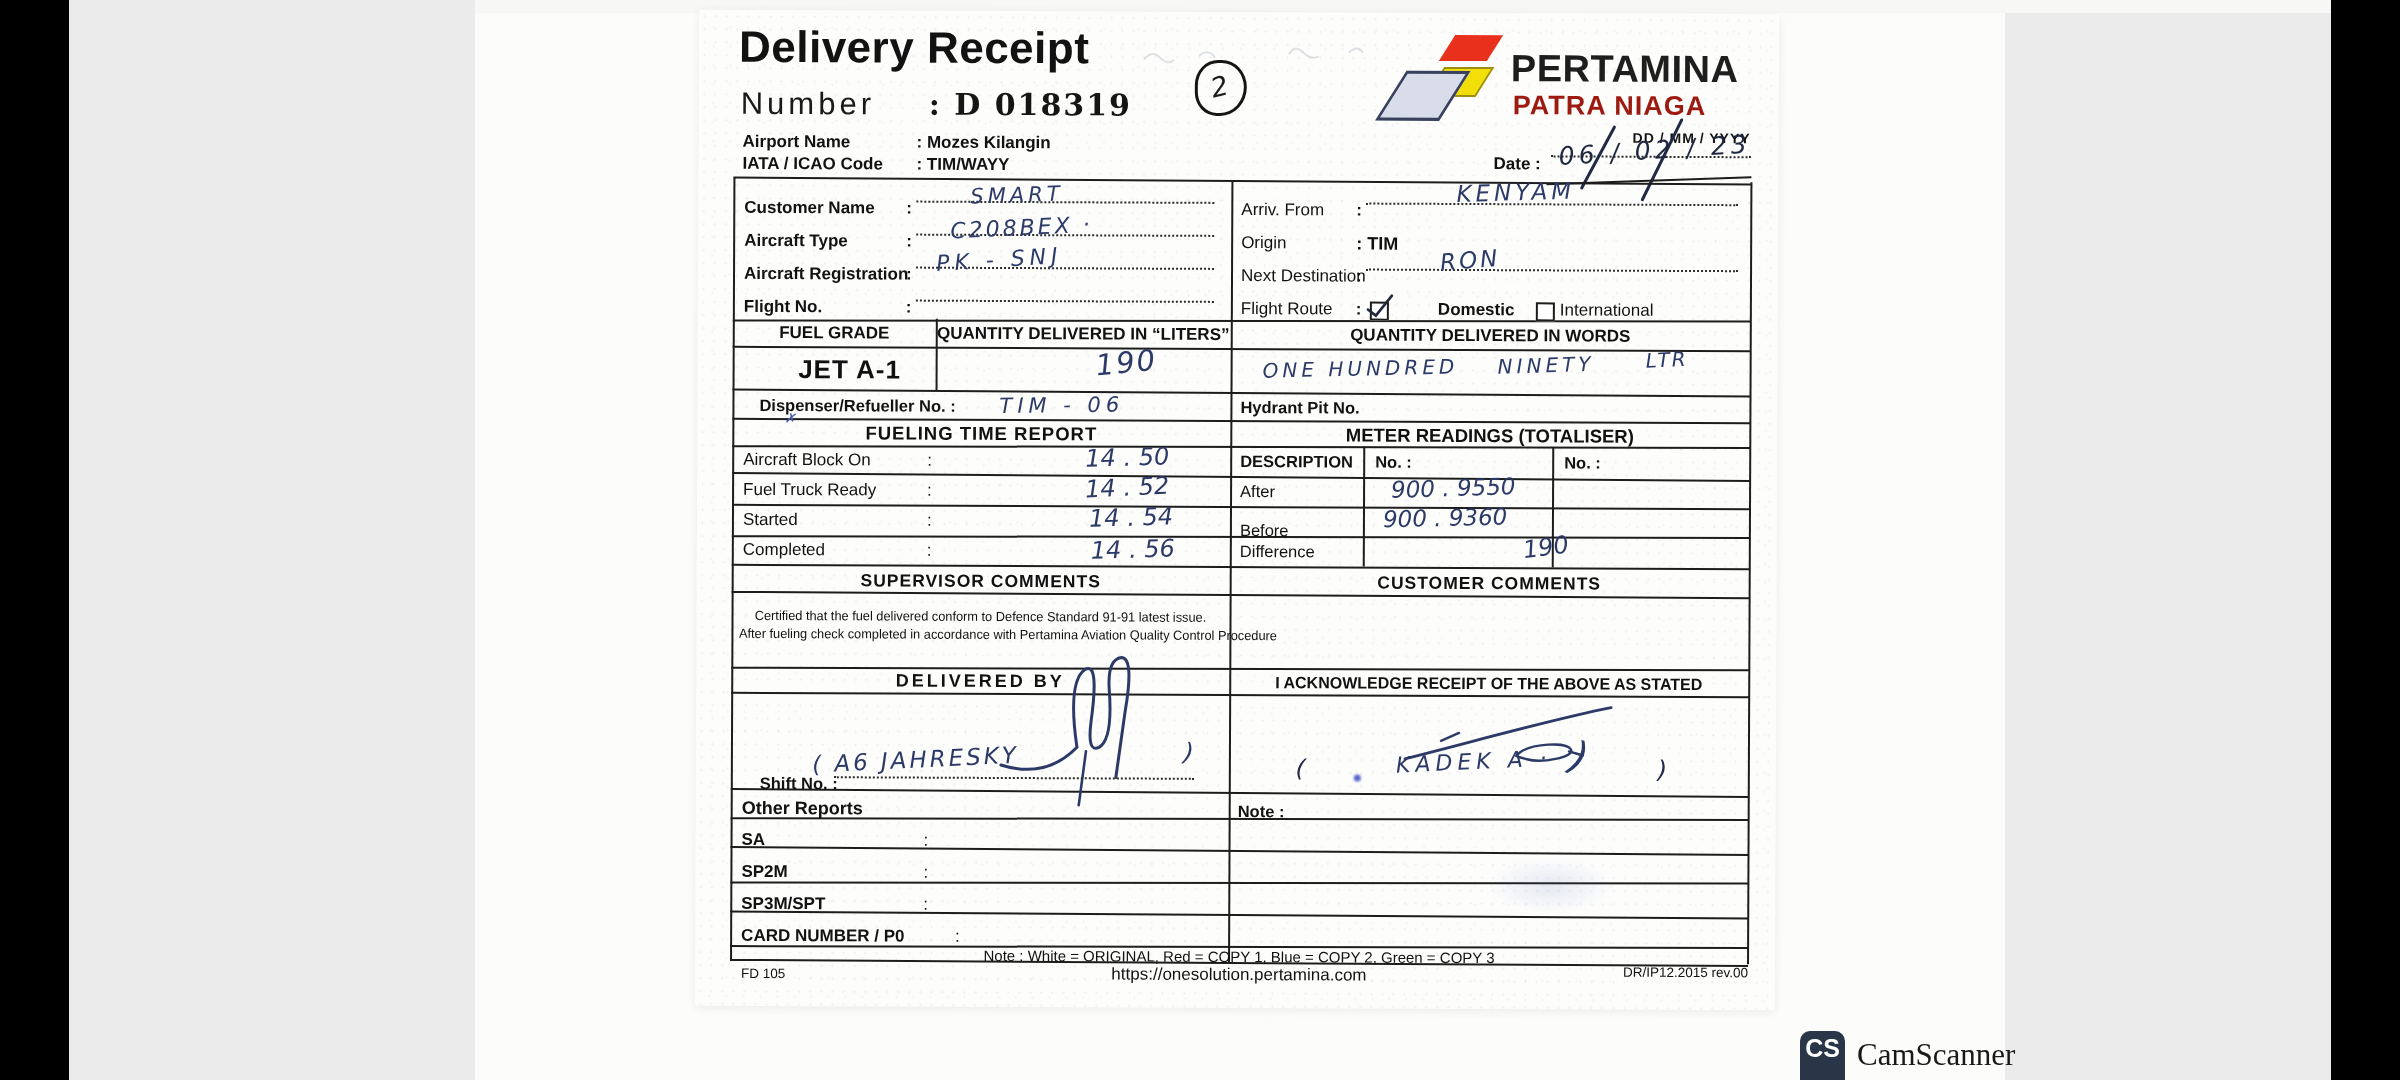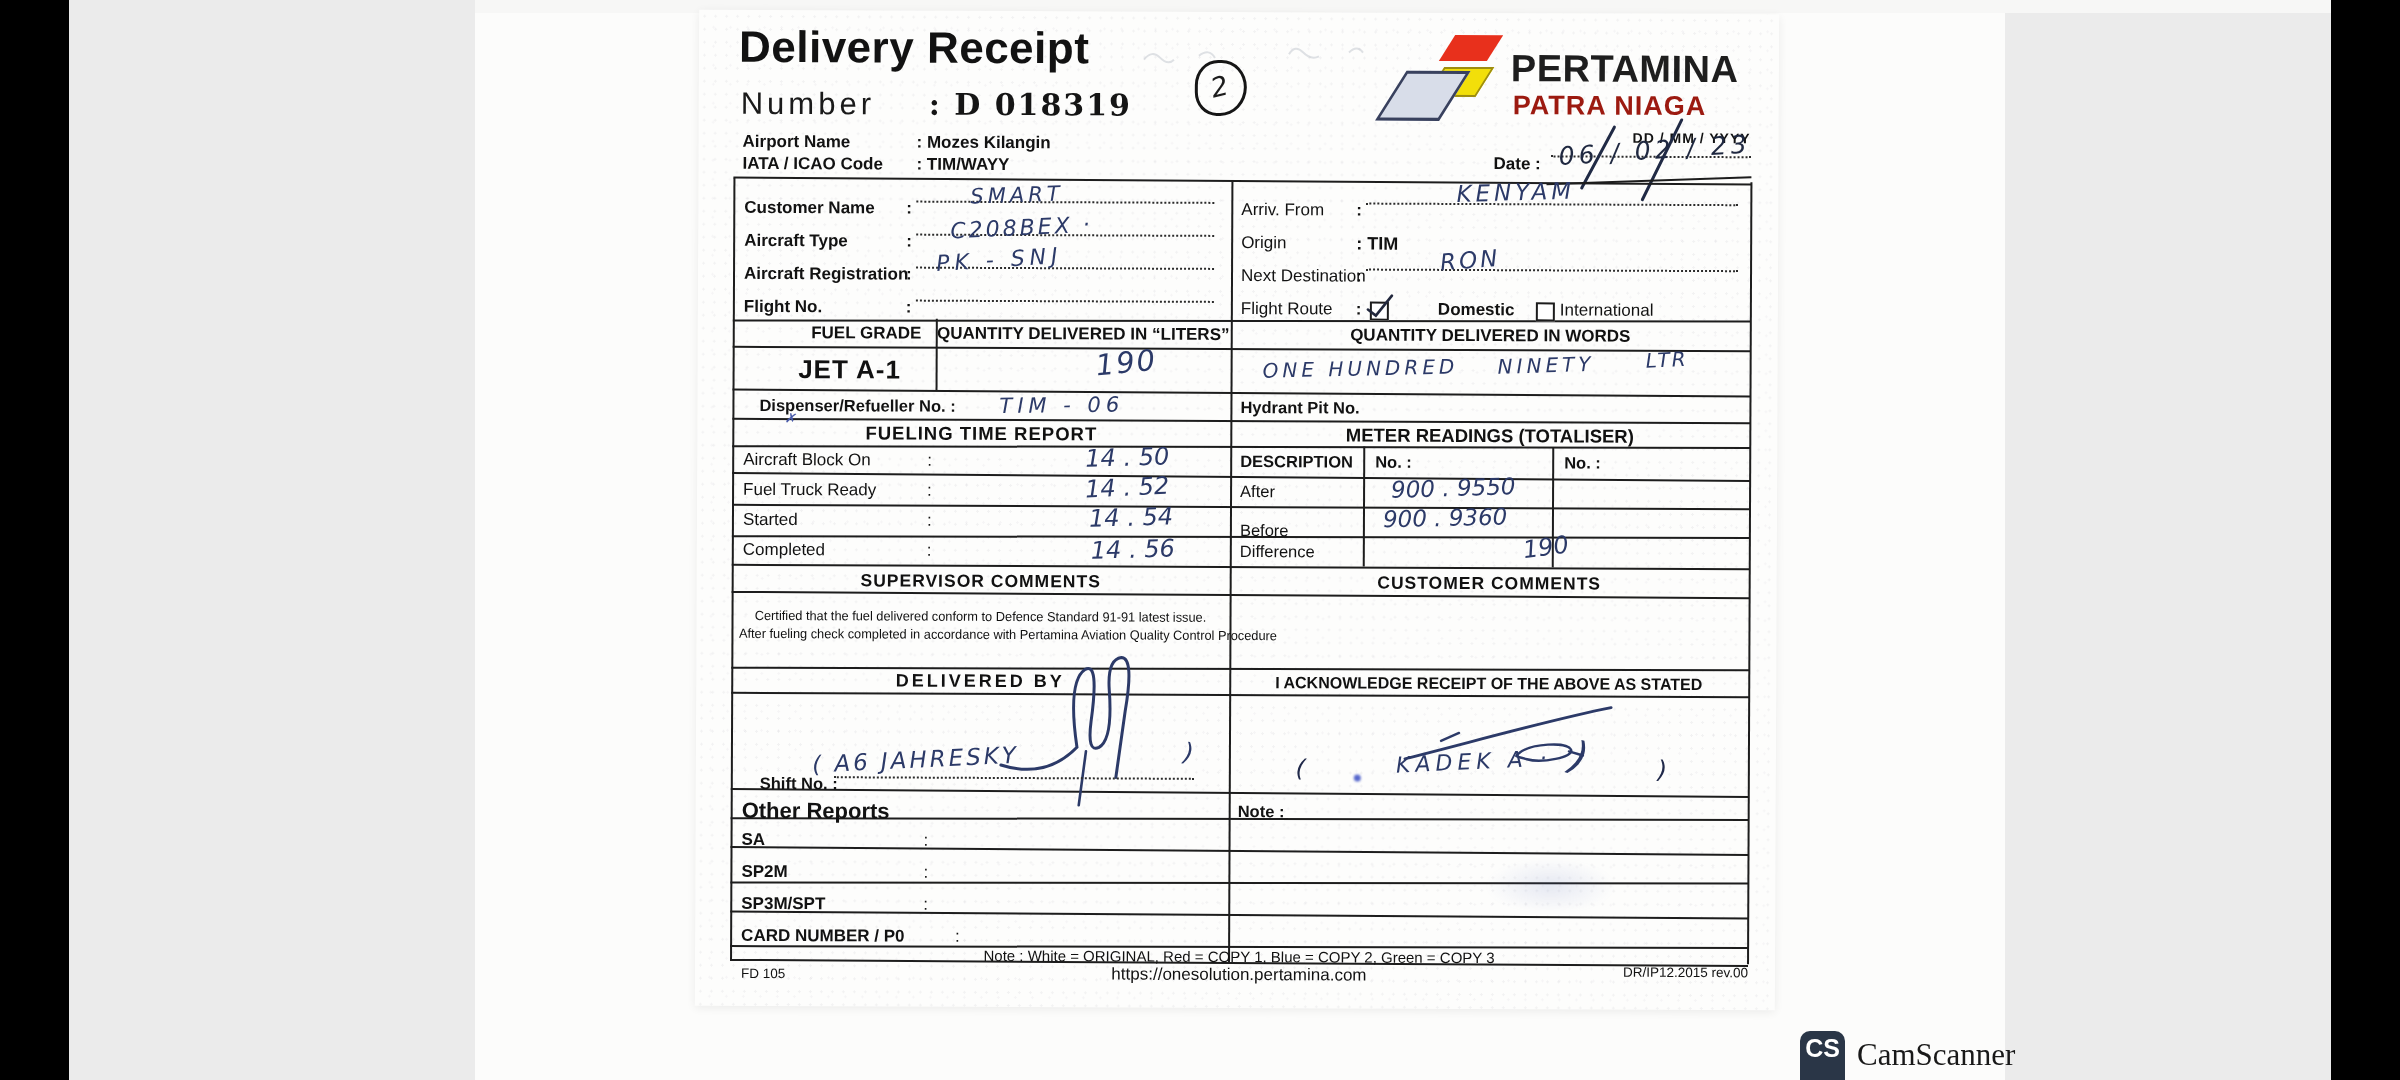--- a/index.html
+++ b/index.html
@@ -140,21 +140,21 @@
   <div class="lbl" style="left:658px;top:287px;">:</div>
   <div class="chk" style="left:672px;top:289px;">
     <svg width="30" height="26" style="position:absolute;left:-6px;top:-10px;">
       <path d="M2 16 L10 22 L26 2" fill="none" stroke="#22283d" stroke-width="2.6" stroke-linecap="round"></path>
     </svg>
   </div>
   <div class="lbl" style="left:696px;top:287px;padding-left:44px;">Domestic</div>
   <div class="chk" style="left:838px;top:289px;"></div>
   <div class="lbl" style="left:862px;top:287px;font-weight:400;">International</div>
 
-  <div class="cellc" style="left:35px;top:313px;width:203px;font-size:17px;padding-left:32px;">FUEL GRADE</div>
+  <div class="cellc" style="left:35px;top:313px;width:203px;font-size:17px;">FUEL GRADE</div>
   <div class="cellc" style="left:238px;top:313px;width:295px;font-size:17px;">QUANTITY DELIVERED IN “LITERS”</div>
   <div class="cellc" style="left:533px;top:313px;width:519px;font-size:17px;">QUANTITY DELIVERED IN WORDS</div>
 
   <div class="cellc" style="left:35px;top:344px;width:234px;font-size:26px;letter-spacing:1px;">JET A-1</div>
   <div class="hw" style="left:398px;top:334px;font-size:29px;transform:rotate(-6deg);letter-spacing:2px;">190</div>
   <div class="hw" style="left:565px;top:344px;font-size:20px;letter-spacing:4px;transform:rotate(-1.5deg);">ONE HUNDRED</div>
   <div class="hw" style="left:800px;top:340px;font-size:20px;letter-spacing:4px;transform:rotate(-2deg);">NINETY</div>
   <div class="hw" style="left:948px;top:334px;font-size:20px;letter-spacing:2px;transform:rotate(-3deg);">LTR</div>
 
   <div class="lbl" style="left:62px;top:386px;font-size:16.5px;">Dispenser/Refueller No.  :</div>
@@ -216,21 +216,21 @@
     <path d="M40 40 L58 32" fill="none" stroke="#2c3a68" stroke-width="2.4" stroke-linecap="round"></path>
     <path d="M118 52 C130 42 166 40 170 48 C174 56 140 62 126 58 C116 55 112 56 118 52 Z" fill="none" stroke="#2c3a68" stroke-width="2.4"></path>
     <path d="M168 50 L182 54" fill="none" stroke="#2c3a68" stroke-width="2.4" stroke-linecap="round"></path>
   </svg>
   <div class="hw" style="left:600px;top:742px;font-size:24px;transform:rotate(4deg);color:#20294a;">(</div>
   <div class="abs" style="left:658px;top:762px;width:7px;height:7px;border-radius:50%;background:#5566cc;filter:blur(1px);"></div>
   <div class="hw" style="left:700px;top:736px;font-size:22px;letter-spacing:5px;transform:rotate(-3deg);">KADEK   A ·</div>
   <div class="hw" style="left:876px;top:720px;font-size:40px;transform:rotate(16deg);">)</div>
   <div class="hw" style="left:962px;top:742px;font-size:24px;color:#20294a;">)</div>
 
-  <div class="lbl" style="left:46px;top:788px;font-size:22px;">Other Reports</div>
+  <div class="lbl" style="left:46px;top:788px;font-size:18px;">Other Reports</div>
   <div class="txt" style="left:542px;top:790px;font-size:16.5px;font-weight:600;">Note :</div>
 
   <div class="lbl" style="left:46px;top:820px;font-weight:600;text-align:right;">SA</div>
   <div class="lbl" style="left:228px;top:820px;font-weight:400;">:</div>
   <div class="lbl" style="left:46px;top:852px;font-weight:600;">SP2M</div>
   <div class="lbl" style="left:228px;top:852px;font-weight:400;">:</div>
   <div class="lbl" style="left:46px;top:884px;font-weight:600;">SP3M/SPT</div>
   <div class="lbl" style="left:228px;top:884px;font-weight:400;">:</div>
   <div class="lbl" style="left:46px;top:916px;font-weight:600;">CARD NUMBER / P0</div>
   <div class="lbl" style="left:260px;top:916px;font-weight:400;">:</div>

